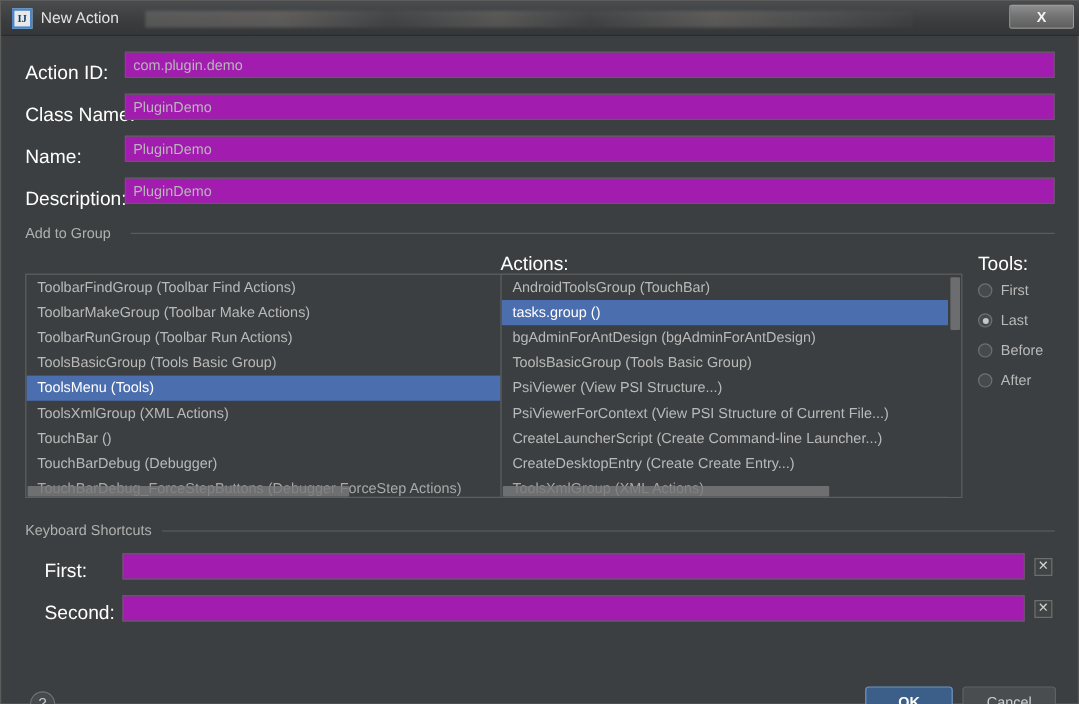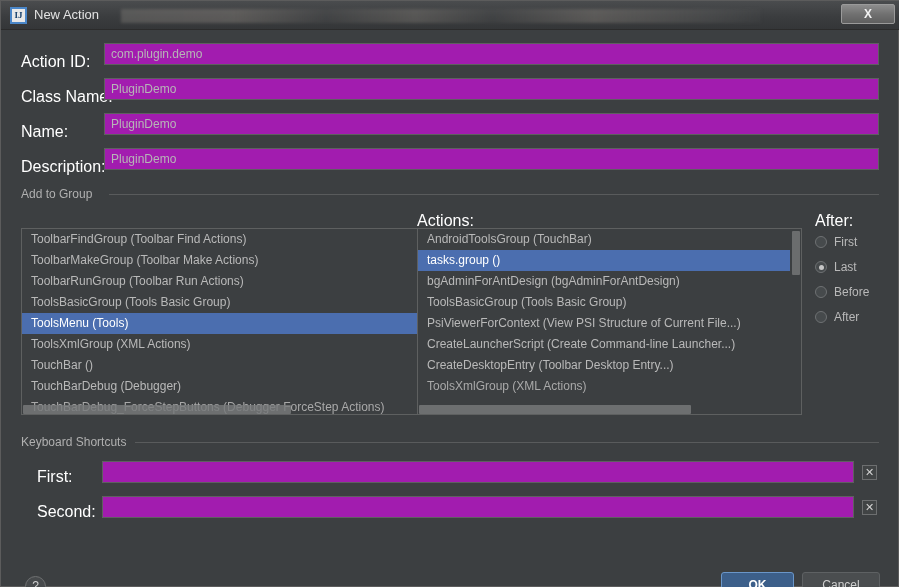--- a/index.html
+++ b/index.html
@@ -305,31 +305,32 @@
         </div>
         <div class="hscroll-thumb" style="left: 1px; bottom: 0px; width: 268px;"></div>
       </div>
 
     <div class="flabel" style="left:415px; top:181px;">Actions:</div>
     <div class="listbox" id="actions-list" style="left:415px; top:197px; width:385px; height:187px;">
         <div class="listrow">AndroidToolsGroup (TouchBar)</div>
         <div class="listrow selected">tasks.group ()</div>
         <div class="listrow">bgAdminForAntDesign (bgAdminForAntDesign)</div>
         <div class="listrow">ToolsBasicGroup (Tools Basic Group)</div>
+        <div class="listrow">PsiViewer (View PSI Structure...)</div>
         <div class="listrow">PsiViewerForContext (View PSI Structure of Current File...)</div>
         <div class="listrow">CreateLauncherScript (Create Command-line Launcher...)</div>
-        <div class="listrow">CreateDesktopEntry (Toolbar Desktop Entry...)</div>
+        <div class="listrow">CreateDesktopEntry (Create Create Entry...)</div>
         <div class="listrow clipped">ToolsXmlGroup (XML Actions)</div>
         <div class="vscroll-track" style="right: 0px; height: 185px;">
           <div class="vscroll-thumb" style="top: 2px; height: 44px;"></div>
         </div>
         <div class="hscroll-thumb" style="left: 1px; bottom: 0px; width: 272px;"></div>
       </div>
 
-    <div class="flabel" style="left:813px; top:181px;">After:</div>
+    <div class="flabel" style="left:813px; top:181px;">Tools:</div>
     <div id="anchor-group">
         <div class="radio-row" style="left: 813px; top: 201px;"><span class="radio-dot"></span><span class="radio-label">First</span></div>
         <div class="radio-row checked" style="left: 813px; top: 226px;"><span class="radio-dot"></span><span class="radio-label">Last</span></div>
         <div class="radio-row" style="left: 813px; top: 251px;"><span class="radio-dot"></span><span class="radio-label">Before</span></div>
         <div class="radio-row" style="left: 813px; top: 276px;"><span class="radio-dot"></span><span class="radio-label">After</span></div>
       </div>
 
     <div class="sep-title" style="left:19px; top:404px;">Keyboard Shortcuts</div>
     <div class="sep-line" style="left:133px; top:411px; width:744px;"></div>
 

